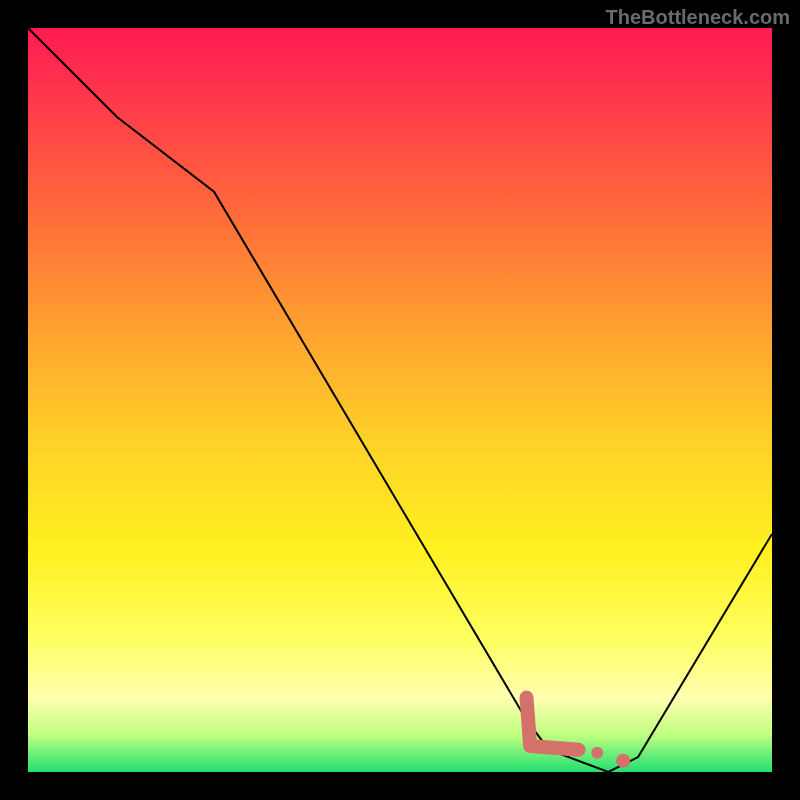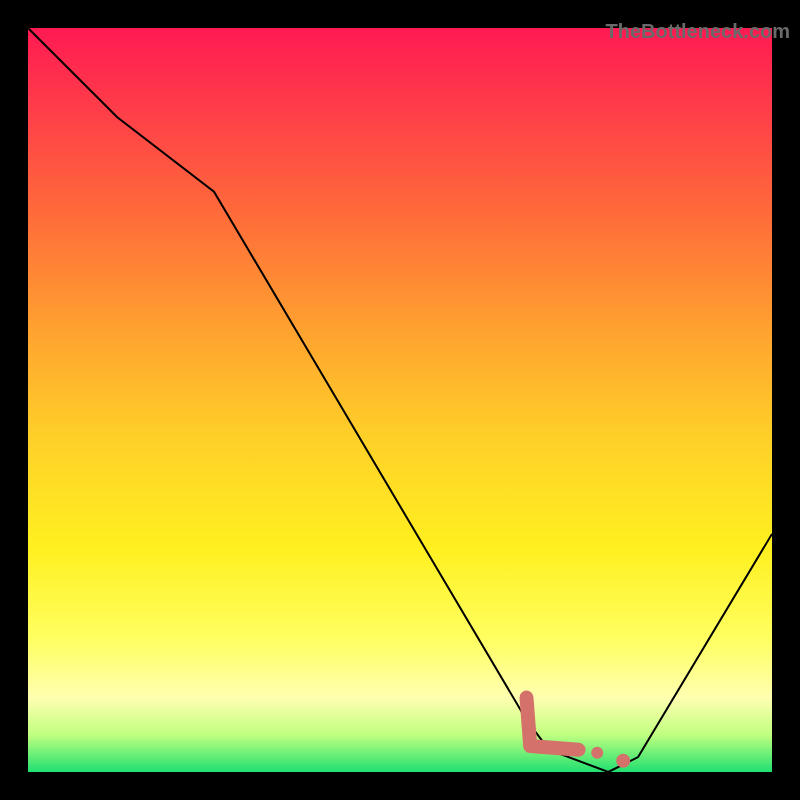--- a/index.html
+++ b/index.html
@@ -5,21 +5,21 @@
   * { margin: 0; padding: 0; box-sizing: border-box; }
   body {
     width: 800px;
     height: 800px;
     background: #000;
     position: relative;
     font-family: Arial, sans-serif;
   }
   .watermark {
     position: absolute;
-    top: 20px;
+    top: 6px;
     right: 10px;
     color: #6a6a6a;
     font-size: 20px;
     font-weight: bold;
     z-index: 10;
   }
   .plot-area {
     position: absolute;
     top: 28px;
     left: 28px;

